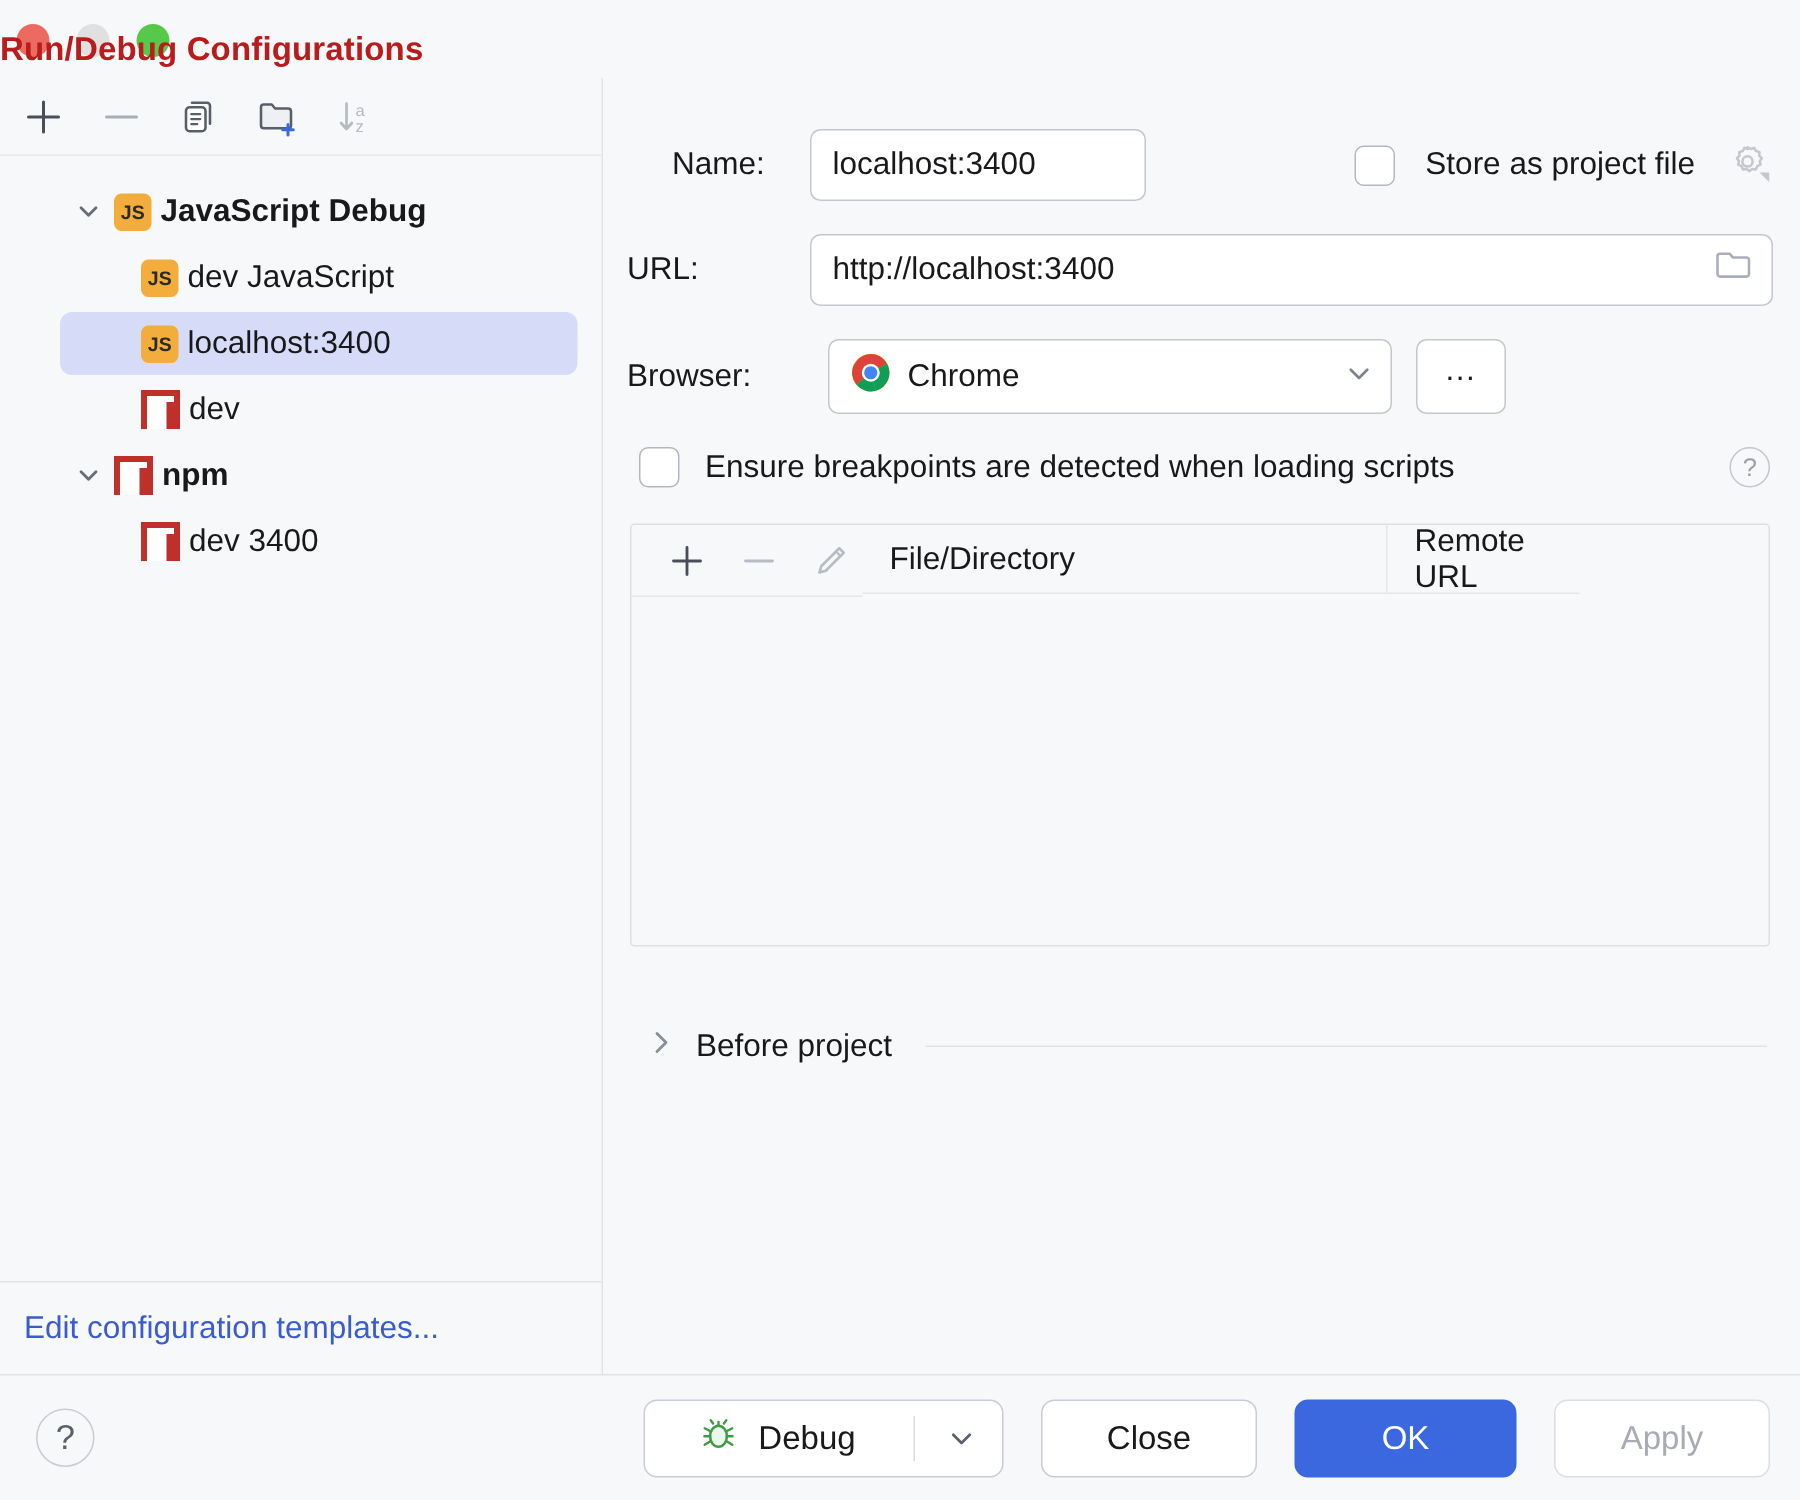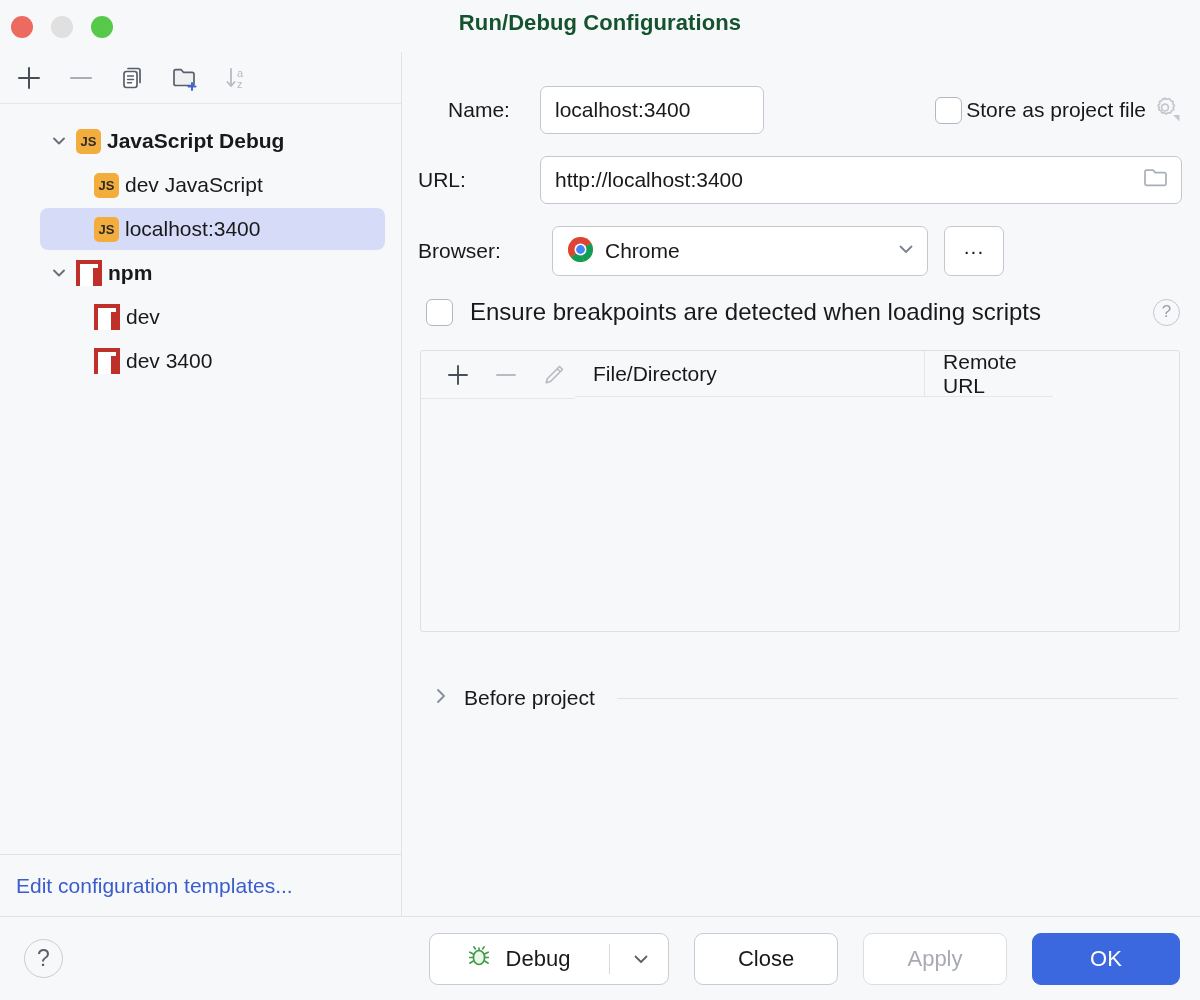--- a/index.html
+++ b/index.html
@@ -16,22 +16,22 @@
   .titlebar {
     position: relative; height: 52px; flex: 0 0 52px;
     background: #f7f8fa; display: flex; align-items: center;
   }
   .traffic { position: absolute; left: 11px; top: 16px; display: flex; gap: 18px; }
   .light { width: 22px; height: 22px; border-radius: 50%; }
   .light.red { background: #ec6a5f; }
   .light.yellow { background: #e0e0e0; }
   .light.green { background: #56c94b; }
   .win-title {
-    position: absolute; left: 0; right: 0; top: 10px;
-    text-align: center; font-size: 22px; font-weight: bold; color: #14532d;
+    position: absolute; left: 0; right: 0; top: 20px;
+    font-size: 22px; font-weight: bold; color: #b91c1c;
     letter-spacing: .1px;
   }
 
   .body-row { flex: 1 1 auto; display: flex; min-height: 0; }
 
   
   .left {
     width: 402px; flex: 0 0 402px; display: flex; flex-direction: column;
     background: #f7f8fa; border-right: 1px solid #e2e3e6;
   }
@@ -82,42 +82,42 @@
   .lbl.browser-lbl { width: 134px; }
 
   .textfield {
     background: #fff; border: 1px solid #c4c7cd; border-radius: 7px;
     height: 48px; display: flex; align-items: center; padding: 0 14px;
     font-size: 21px; color: #19191c;
   }
   .name-field { width: 224px; }
   .url-field { flex: 1 1 auto; justify-content: space-between; padding-right: 10px; }
 
-  .store-wrap { display: flex; align-items: center; gap: 4px; margin-left: auto; padding-right: 2px; }
+  .store-wrap { display: flex; align-items: center; gap: 20px; margin-left: auto; padding-right: 2px; }
   .cbox {
     width: 27px; height: 27px; border: 1.6px solid #b3b7c0; border-radius: 6px;
     background: #fff; flex-shrink: 0;
   }
   .store-lbl { font-size: 21px; color: #19191c; white-space: nowrap; }
 
   .combo {
     background: #fff; border: 1px solid #c4c7cd; border-radius: 7px;
     height: 50px; width: 376px; display: flex; align-items: center;
     padding: 0 10px 0 14px; gap: 11px;
   }
   .combo .val { font-size: 21px; color: #19191c; flex: 1 1 auto; }
   .dots-btn {
     width: 60px; height: 50px; margin-left: 16px;
     background: #fff; border: 1px solid #c4c7cd; border-radius: 7px;
     display: flex; align-items: center; justify-content: center;
     font-size: 21px; color: #19191c; letter-spacing: 1px; padding-bottom: 8px;
   }
 
   .ensure-row { display: flex; align-items: center; gap: 17px; margin-bottom: 24px; padding-left: 8px; }
-  .ensure-lbl { font-size: 24px; color: #19191c; }
+  .ensure-lbl { font-size: 21px; color: #19191c; }
   .helpdot {
     width: 27px; height: 27px; border-radius: 50%; border: 1.6px solid #c3c6cd;
     color: #9c9fa8; font-size: 17px; display: flex; align-items: center; justify-content: center;
     margin-left: auto; margin-right: 2px;
   }
 
   .section-lbl { font-size: 21px; color: #19191c; margin: 4px 0 12px 2px; }
 
   .table-box {
     border: 1px solid #dddfe3; border-radius: 3px; background: #f7f8fa;
@@ -239,46 +239,46 @@
         </div>
 
         <div class="tree-row child selected">
           <span class="indent"></span>
           <span class="node-icon">
               <span class="js-badge">JS</span>
             </span>
           <span class="tree-label">localhost:3400</span>
         </div>
 
-        <div class="tree-row group">
-          <span class="twisty">
-            <svg width="18" height="18" viewBox="0 0 18 18">
-                <path d="M4 6.5 L9 11.5 L14 6.5" fill="none" stroke="#6a6e78" stroke-width="1.9" stroke-linecap="round" stroke-linejoin="round"></path>
-              </svg>
-          </span>
+        <div class="tree-row child">
+          <span class="indent"></span>
           <span class="node-icon">
             <span class="npm-badge">
                 <span class="outer"></span>
                 <span class="inner"></span>
                 <span class="bar"></span>
               </span>
           </span>
-          <span class="tree-label">npm</span>
-        </div>
-
-        <div class="tree-row child">
-          <span class="indent"></span>
+          <span class="tree-label">dev</span>
+        </div>
+
+        <div class="tree-row group">
+          <span class="twisty">
+            <svg width="18" height="18" viewBox="0 0 18 18">
+                <path d="M4 6.5 L9 11.5 L14 6.5" fill="none" stroke="#6a6e78" stroke-width="1.9" stroke-linecap="round" stroke-linejoin="round"></path>
+              </svg>
+          </span>
           <span class="node-icon">
             <span class="npm-badge">
                 <span class="outer"></span>
                 <span class="inner"></span>
                 <span class="bar"></span>
               </span>
           </span>
-          <span class="tree-label">dev</span>
+          <span class="tree-label">npm</span>
         </div>
 
         <div class="tree-row child">
           <span class="indent"></span>
           <span class="node-icon">
             <span class="npm-badge">
                 <span class="outer"></span>
                 <span class="inner"></span>
                 <span class="bar"></span>
               </span>
@@ -412,18 +412,18 @@
           <span>Debug</span>
         </div>
         <div class="sep"></div>
         <div class="arrow">
           <svg width="22" height="22" viewBox="0 0 22 22">
               <path d="M5.5 8.5 L11 14 L16.5 8.5" fill="none" stroke="#5c606a" stroke-width="1.8" stroke-linecap="round" stroke-linejoin="round"></path>
             </svg>
         </div>
       </div>
       <div class="btn close-btn">Close</div>
+      <div class="btn ok-btn">OK</div>
       <div class="btn apply-btn">Apply</div>
-      <div class="btn ok-btn">OK</div>
     </div>
   </div>
 
 </div>
 
 </body></html>

